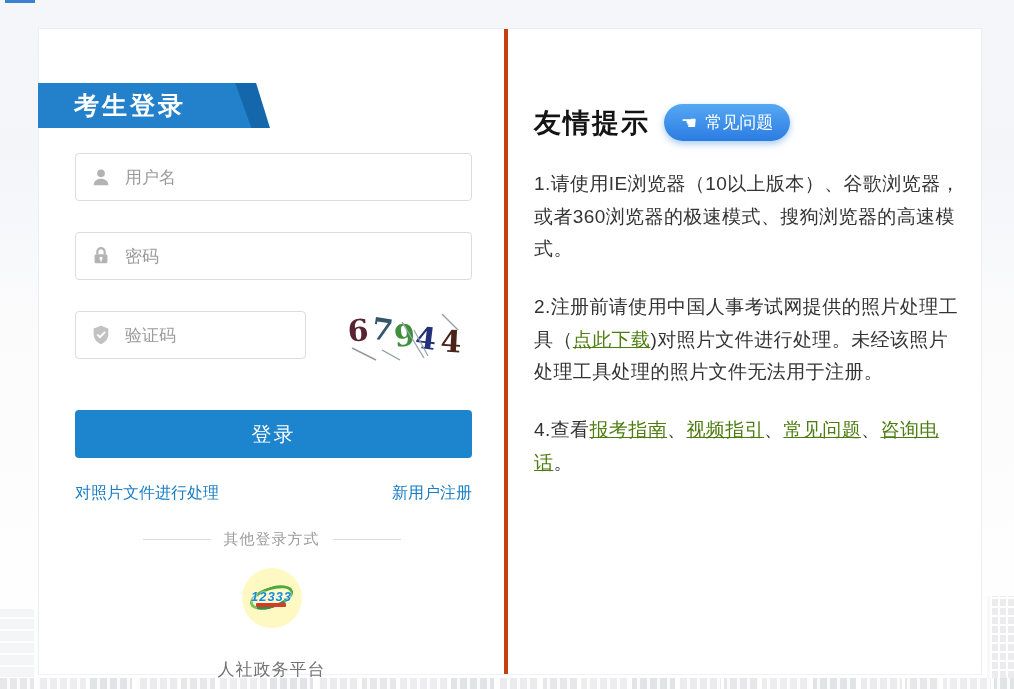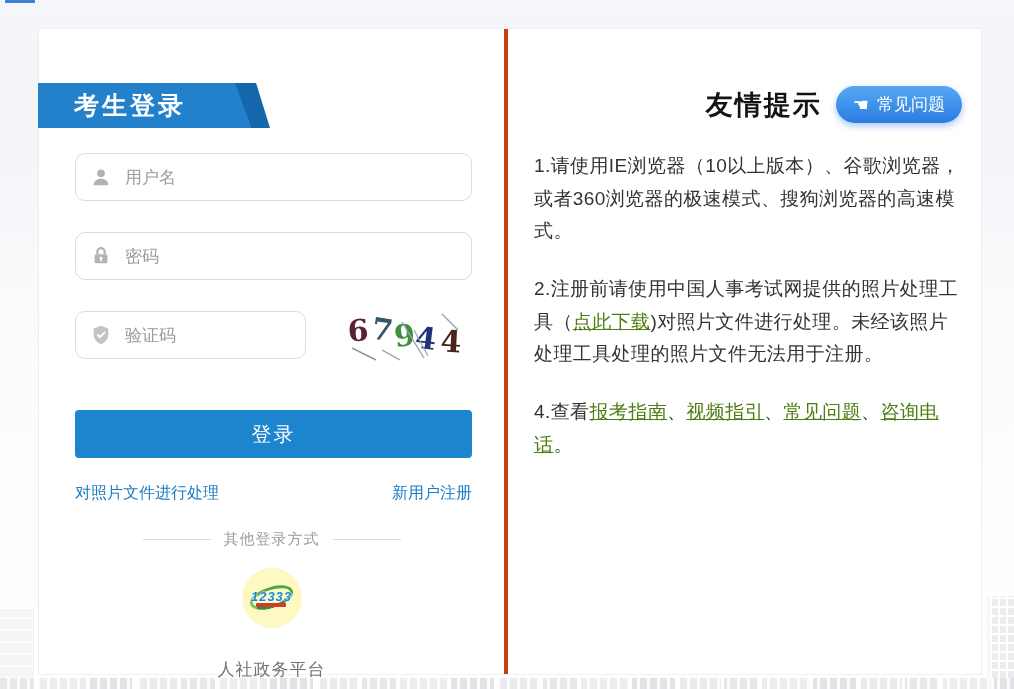--- a/index.html
+++ b/index.html
@@ -23,21 +23,21 @@
           clip-path:polygon(82% 0, 94% 0, 100% 100%, 88% 100%); }
   .ribbon .main { position:absolute; inset:0;
           background:#2380ca;
           clip-path:polygon(0 0, 85% 0, 92% 100%, 0 100%);
           display:flex; align-items:center; }
   .ribbon .main span { color:#fff; font-size:25px; font-weight:bold;
           letter-spacing:3px; padding-left:36px; }
 
   
   .field { display:flex; align-items:center; gap:13px;
-           height:48px; border:1px solid #dcdcdc; border-radius:10px;
+           height:48px; border:1px solid #dcdcdc; border-radius:4px;
            background:#fff; padding:0 14px; }
   .field svg { flex:0 0 auto; }
   .field .ph { color:#9b9b9b; font-size:17px; }
   .f-user { margin-top:25px; width:397px; }
   .f-pass { margin-top:31px; width:397px; }
   .captcha-row { margin-top:28px; display:flex; align-items:center; }
   .f-code { width:231px; }
   .captcha-img { position:relative; margin-left:36px; width:126px; height:54px;
                  display:flex; align-items:center; justify-content:center;
                  font-family:"DejaVu Serif","Liberation Serif",serif;
@@ -68,21 +68,21 @@
                border:3px solid #4ca93f; border-radius:50%;
                transform:rotate(-18deg); border-left-color:#7cc35e; border-bottom-color:#2f8f45; }
   .logo12333 .num { position:absolute; left:0; right:0; top:21px; text-align:center;
                font-size:13px; font-weight:bold; font-style:italic; color:#1a8ccc;
                text-shadow:0 0 2px #ffffff, 0 0 2px #ffffff; letter-spacing:1px; }
   .logo12333 .tag { position:absolute; left:14px; top:35px; width:30px; height:4px;
                background:#d23c2a; border-radius:1px; }
   .sso .caption { margin-top:30px; color:#737373; font-size:17px; letter-spacing:1px; }
 
   
-  .tips-head { margin-top:57px; display:flex; align-items:center; gap:14px;justify-content:flex-end; }
+  .tips-head { margin-top:75px; display:flex; align-items:center; gap:14px; }
   .tips-title { font-size:27px; font-weight:bold; color:#141414; letter-spacing:2px; }
   .faq-btn { display:flex; align-items:center; gap:8px; height:37px; padding:0 17px;
              border:none; border-radius:19px; cursor:pointer;
              background:linear-gradient(180deg,#56a8f3,#2b7ce2);
              box-shadow:0 3px 7px rgba(43,124,226,.4);
              color:#fff; font-size:17px; font-family:inherit; }
   .faq-btn .hand { font-size:18px; line-height:1; }
   .tips-body { margin-top:27px; }
   .tips-body p { width:428px; font-size:19px; color:#333; line-height:1.72;
                  letter-spacing:.4px; margin-bottom:25px; }

